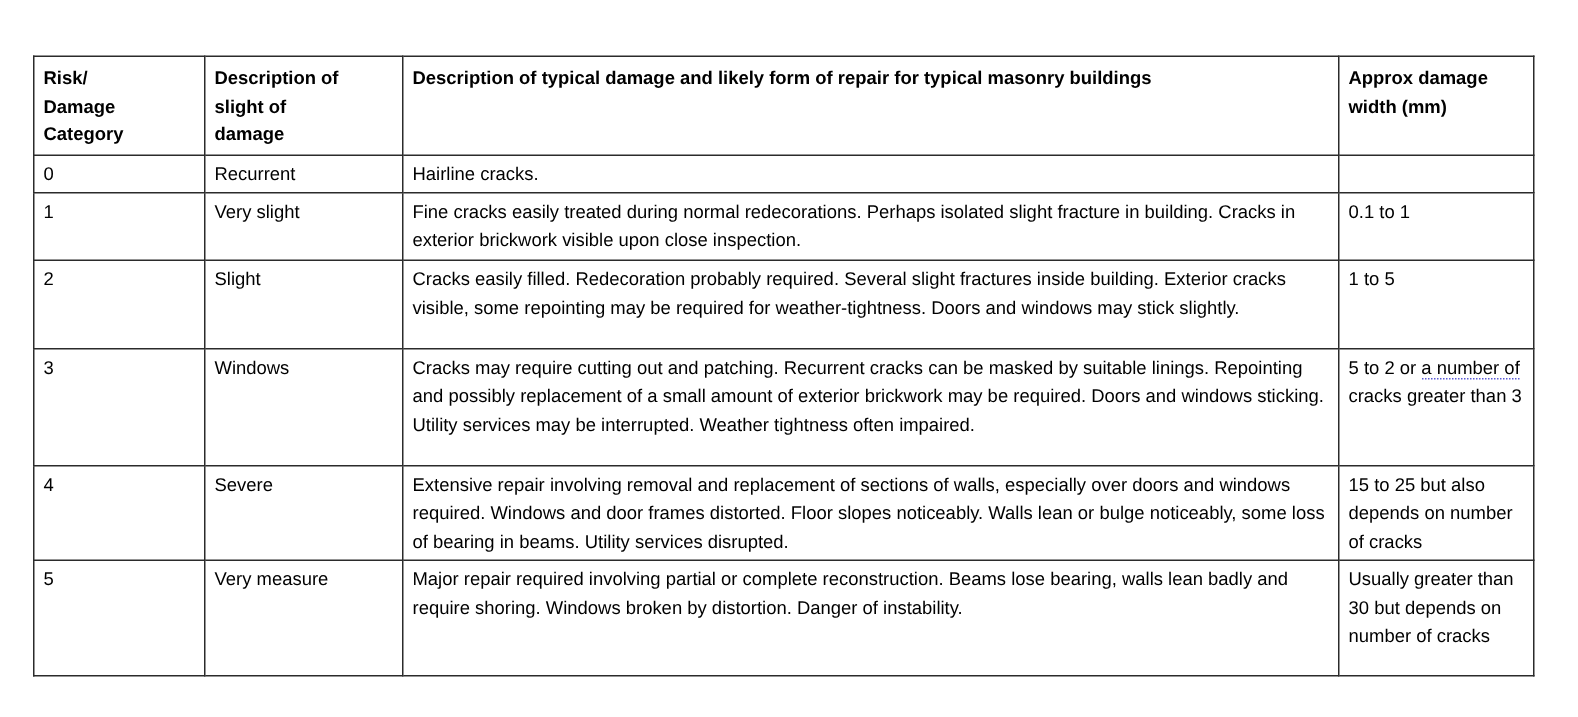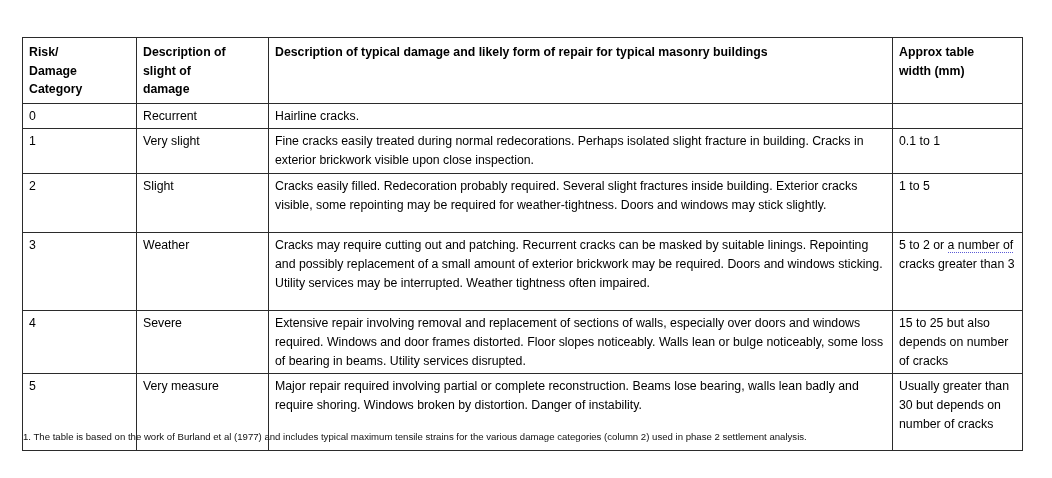--- a/index.html
+++ b/index.html
@@ -122,21 +122,21 @@
             <span>Damage</span><br>
             <span>Category</span>
           </th>
           <th>
             <span>Description of</span><br>
             <span>slight of</span><br>
             <span>damage</span>
           </th>
           <th>Description of typical damage and likely form of repair for typical masonry buildings</th>
           <th>
-            <span>Approx table</span><br>
+            <span>Approx damage</span><br>
             <span>width (mm)</span>
           </th>
         </tr>
       </thead>
       <tbody>
 
         <tr class="r0">
           <td class="cat-cell">0</td>
           <td>Recurrent</td>
           <td>Hairline cracks.</td>
@@ -152,21 +152,21 @@
 
         <tr class="r2">
           <td class="cat-cell">2</td>
           <td>Slight</td>
           <td>Cracks easily filled. Redecoration probably required. Several slight fractures inside building. Exterior cracks visible, some repointing may be required for weather-tightness.  Doors and windows may stick slightly.</td>
           <td>1 to 5</td>
         </tr>
 
         <tr class="r3">
           <td class="cat-cell">3</td>
-          <td>Weather</td>
+          <td>Windows</td>
           <td>Cracks may require cutting out and patching. Recurrent cracks can be masked by suitable linings. Repointing and possibly replacement of a small amount of exterior brickwork may be required.  Doors and windows sticking.  Utility services may be interrupted.  Weather tightness often impaired.</td>
           <td><span>5 to 2 or </span><span class="grammar-mark">a number of</span><span> cracks greater than 3</span></td>
         </tr>
 
         <tr class="r4">
           <td class="cat-cell">4</td>
           <td>Severe</td>
           <td>Extensive repair involving removal and replacement of sections of walls, especially over doors and windows required.  Windows and door frames distorted. Floor slopes noticeably. Walls lean or bulge noticeably, some loss of bearing in beams.  Utility services disrupted.</td>
           <td>15 to 25 but also depends on number of cracks</td>
         </tr>
@@ -176,16 +176,15 @@
           <td>Very measure</td>
           <td>Major repair required involving partial or complete reconstruction. Beams lose bearing, walls lean badly and require shoring. Windows broken by distortion. Danger of instability.</td>
           <td>Usually greater than 30 but depends on number of cracks</td>
         </tr>
 
       </tbody>
     </table>
   </div>
 
   <div class="notes">
-    <p class="note-line">1. The table is based on the work of Burland et al (1977) and includes typical maximum tensile strains for the various damage categories (column 2) used in phase 2 settlement analysis.</p>
   </div>
 
 </div>
 
 </body></html>

